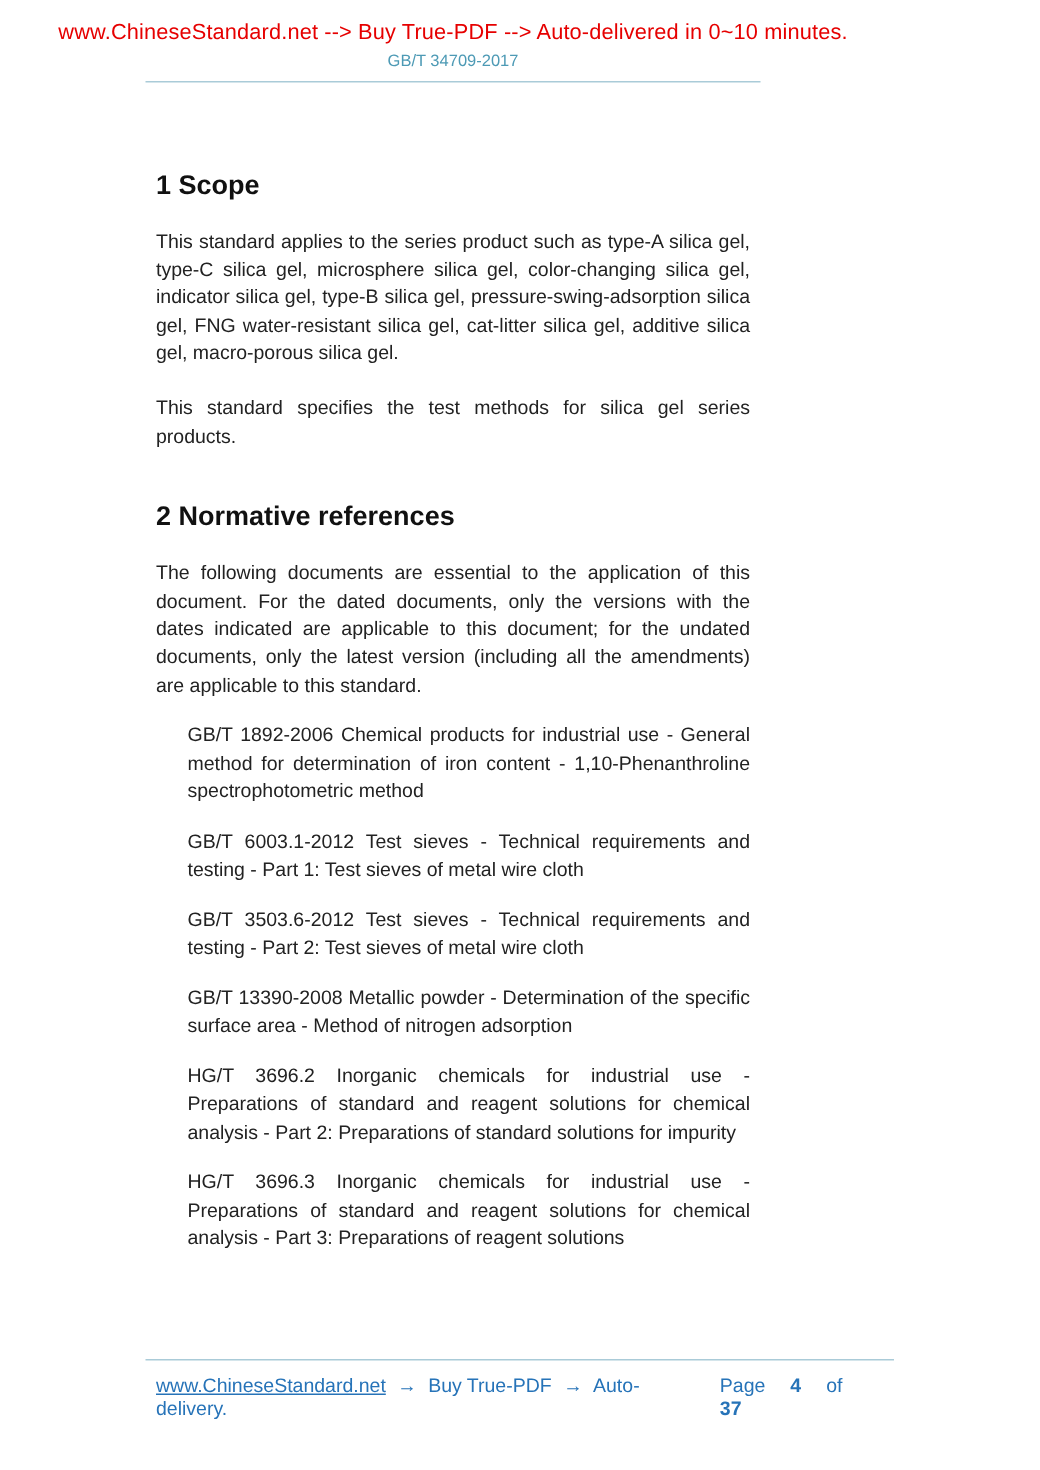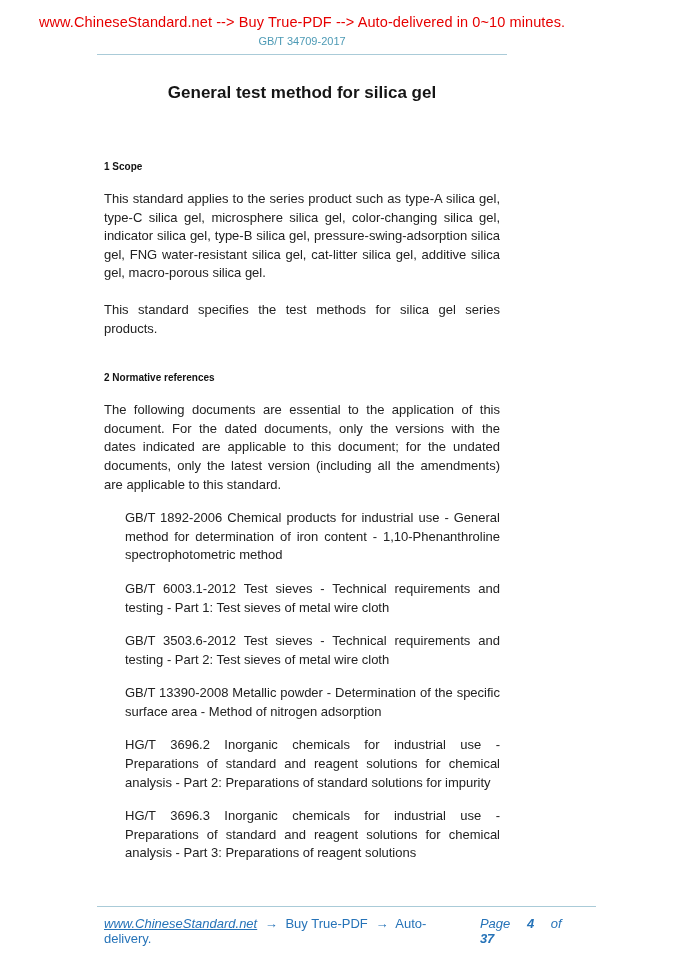--- a/index.html
+++ b/index.html
@@ -35,21 +35,21 @@
     }
     .doc-title {
       text-align: center;
       font-weight: bold;
       font-size: 17px;
       color: #151515;
       margin-top: 28px;
     }
     .content { margin: 0 104px; }
     .h-section {
-      font-size: 10px;
+      font-size: 18px;
       font-weight: bold;
       color: #111;
     }
     .h-first { margin-top: 58px; }
     .h-next  { margin-top: 34px; }
     p.body {
       font-size: 13px;
       line-height: 18.6px;
       text-align: justify;
       margin-top: 18px;
@@ -79,38 +79,36 @@
       justify-content: space-between;
       align-items: baseline;
       font-size: 13px;
       color: #2673b8;
     }
     .footer-left span { margin-right: 4px; }
     .site-link {
       color: #2673b8;
       text-decoration: underline;
       cursor: pointer;
-      font-style: italic;
     }
     .arrow { color: #2673b8; }
     .pageinfo .pg-num { font-weight: bold; }
-    .pageinfo span { margin-left: 13px; font-style: italic; }
+    .pageinfo span { margin-left: 13px; }
   </style>
 </head>
 <body>
 
 <div class="page">
 
   <div class="banner">www.ChineseStandard.net --&gt; Buy True-PDF --&gt; Auto-delivered in 0~10 minutes.</div>
 
   <div class="std-code">GB/T 34709-2017</div>
 
   <div class="rule"></div>
 
-  <h1 class="doc-title">General test method for silica gel</h1>
 
   <div class="content">
 
     <h2 class="h-section h-first">1 Scope</h2>
 
     <p class="body">This standard applies to the series product such as type-A silica gel, type-C silica gel, microsphere silica gel, color-changing silica gel, indicator silica gel, type-B silica gel, pressure-swing-adsorption silica gel, FNG water-resistant silica gel, cat-litter silica gel, additive silica gel, macro-porous silica gel.</p>
 
     <p class="body">This standard specifies the test methods for silica gel series products.</p>
 
     <h2 class="h-section h-next">2 Normative references</h2>

